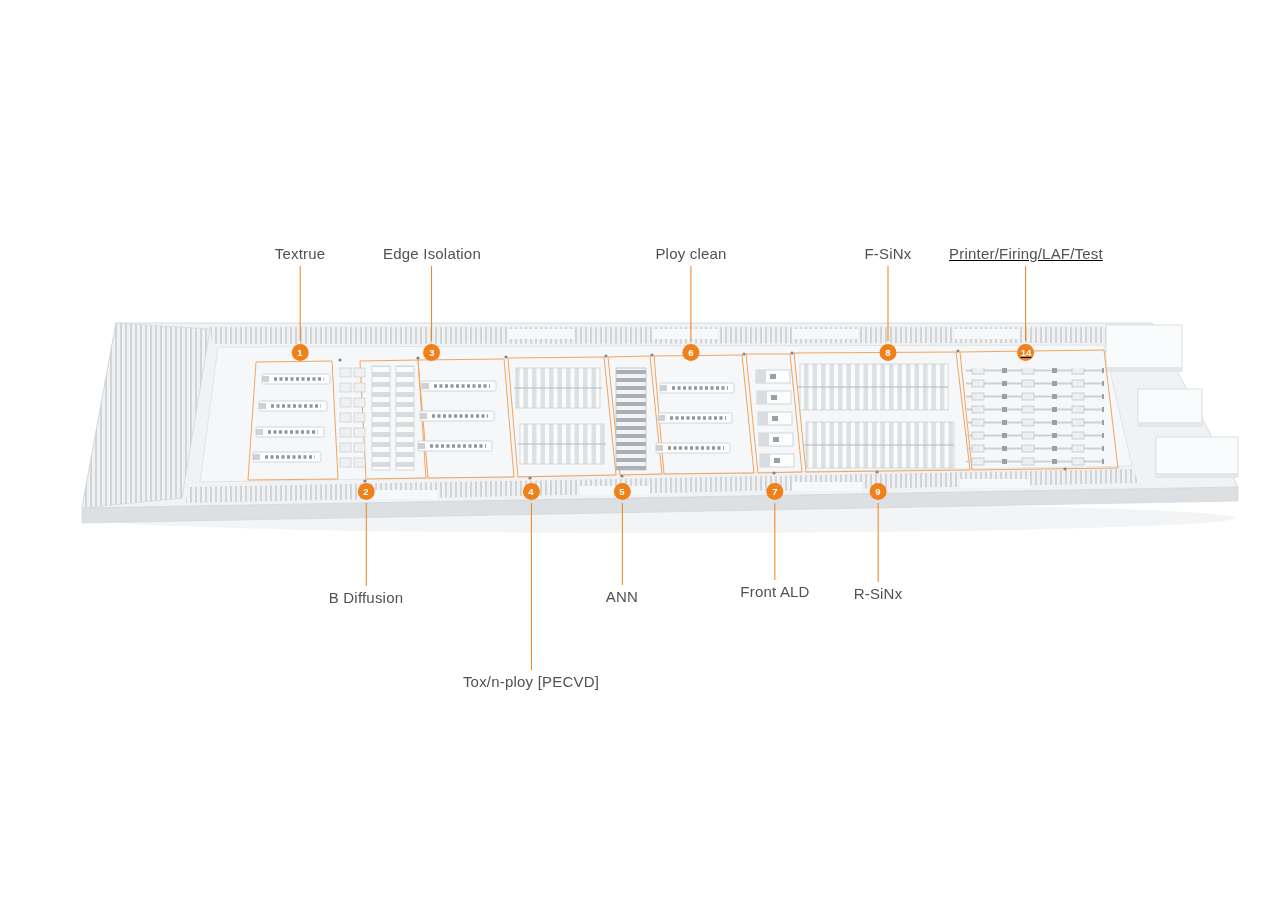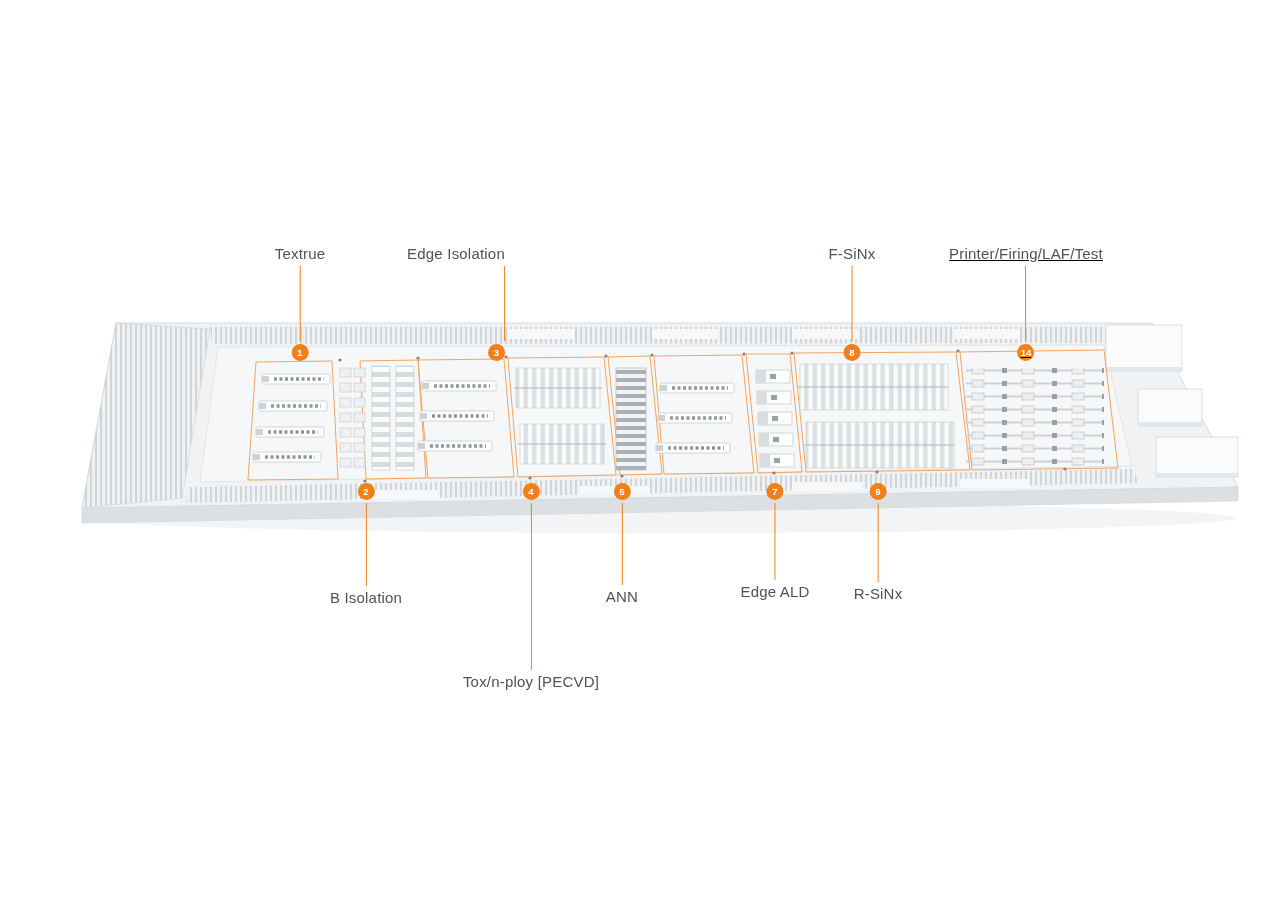--- a/index.html
+++ b/index.html
@@ -248,61 +248,66 @@
       </g>
     </g>
   </svg>
 
   <div class="callout" style="left:280px; top:245px;">
     <div class="callout-label">Textrue</div>
     <div class="callout-line" style="height:75px;"></div>
     <div class="callout-badge">1</div>
   </div>
 
-  <div class="callout" style="left:436px; top:245px;align-items:flex-end;">
+  <div class="callout" style="left:412px; top:245px;">
     <div class="callout-label">Edge Isolation</div>
     <div class="callout-line" style="height:75px;"></div>
     <div class="callout-badge">3</div>
   </div>
 
-
-  <div class="callout" style="left:832px; top:245px;">
+  <div class="callout" style="left:671px; top:245px;">
+    <div class="callout-label">Ploy clean</div>
+    <div class="callout-line" style="height:75px;"></div>
+    <div class="callout-badge">6</div>
+  </div>
+
+  <div class="callout" style="left:868px; top:245px;">
     <div class="callout-label">F-SiNx</div>
     <div class="callout-line" style="height:75px;"></div>
     <div class="callout-badge">8</div>
   </div>
 
   <div class="callout" style="left:1006px; top:245px;text-decoration:underline;">
     <div class="callout-label">Printer/Firing/LAF/Test</div>
     <div class="callout-line" style="height:75px;"></div>
     <div class="callout-badge">14</div>
   </div>
 
   <div class="callout" style="left:346px; top:483px;">
     <div class="callout-badge">2</div>
     <div class="callout-line" style="height:83px;"></div>
-    <div class="callout-label">B Isolation</div>
+    <div class="callout-label">B Diffusion</div>
   </div>
 
   <div class="callout" style="left:511px; top:483px;">
     <div class="callout-badge">4</div>
     <div class="callout-line" style="height:167px;"></div>
     <div class="callout-label">Tox/n-ploy [PECVD]</div>
   </div>
 
   <div class="callout" style="left:602px; top:483px;">
     <div class="callout-badge">5</div>
     <div class="callout-line" style="height:82px;"></div>
     <div class="callout-label">ANN</div>
   </div>
 
   <div class="callout" style="left:755px; top:483px;">
     <div class="callout-badge">7</div>
     <div class="callout-line" style="height:77px;"></div>
-    <div class="callout-label">Edge ALD</div>
+    <div class="callout-label">Front ALD</div>
   </div>
 
   <div class="callout" style="left:858px; top:483px;">
     <div class="callout-badge">9</div>
     <div class="callout-line" style="height:79px;"></div>
     <div class="callout-label">R-SiNx</div>
   </div>
 
 </div>
 

